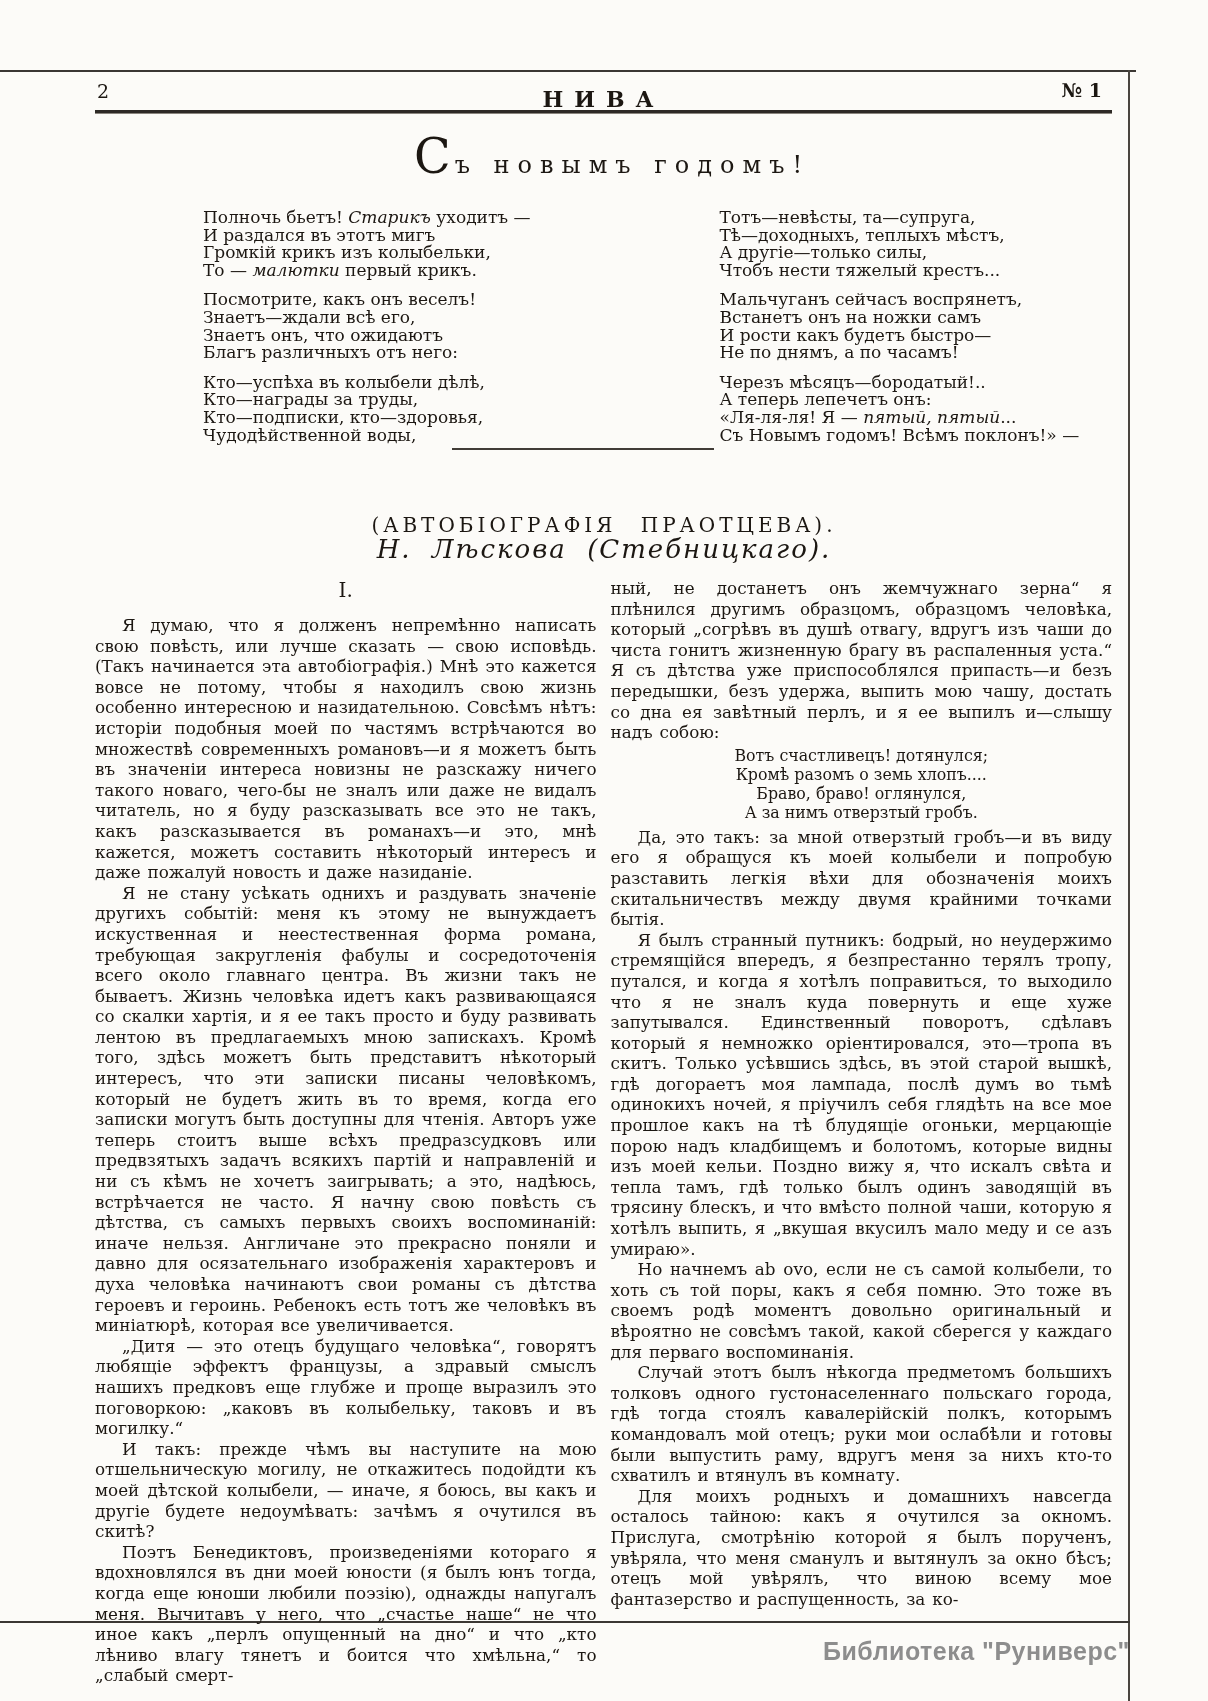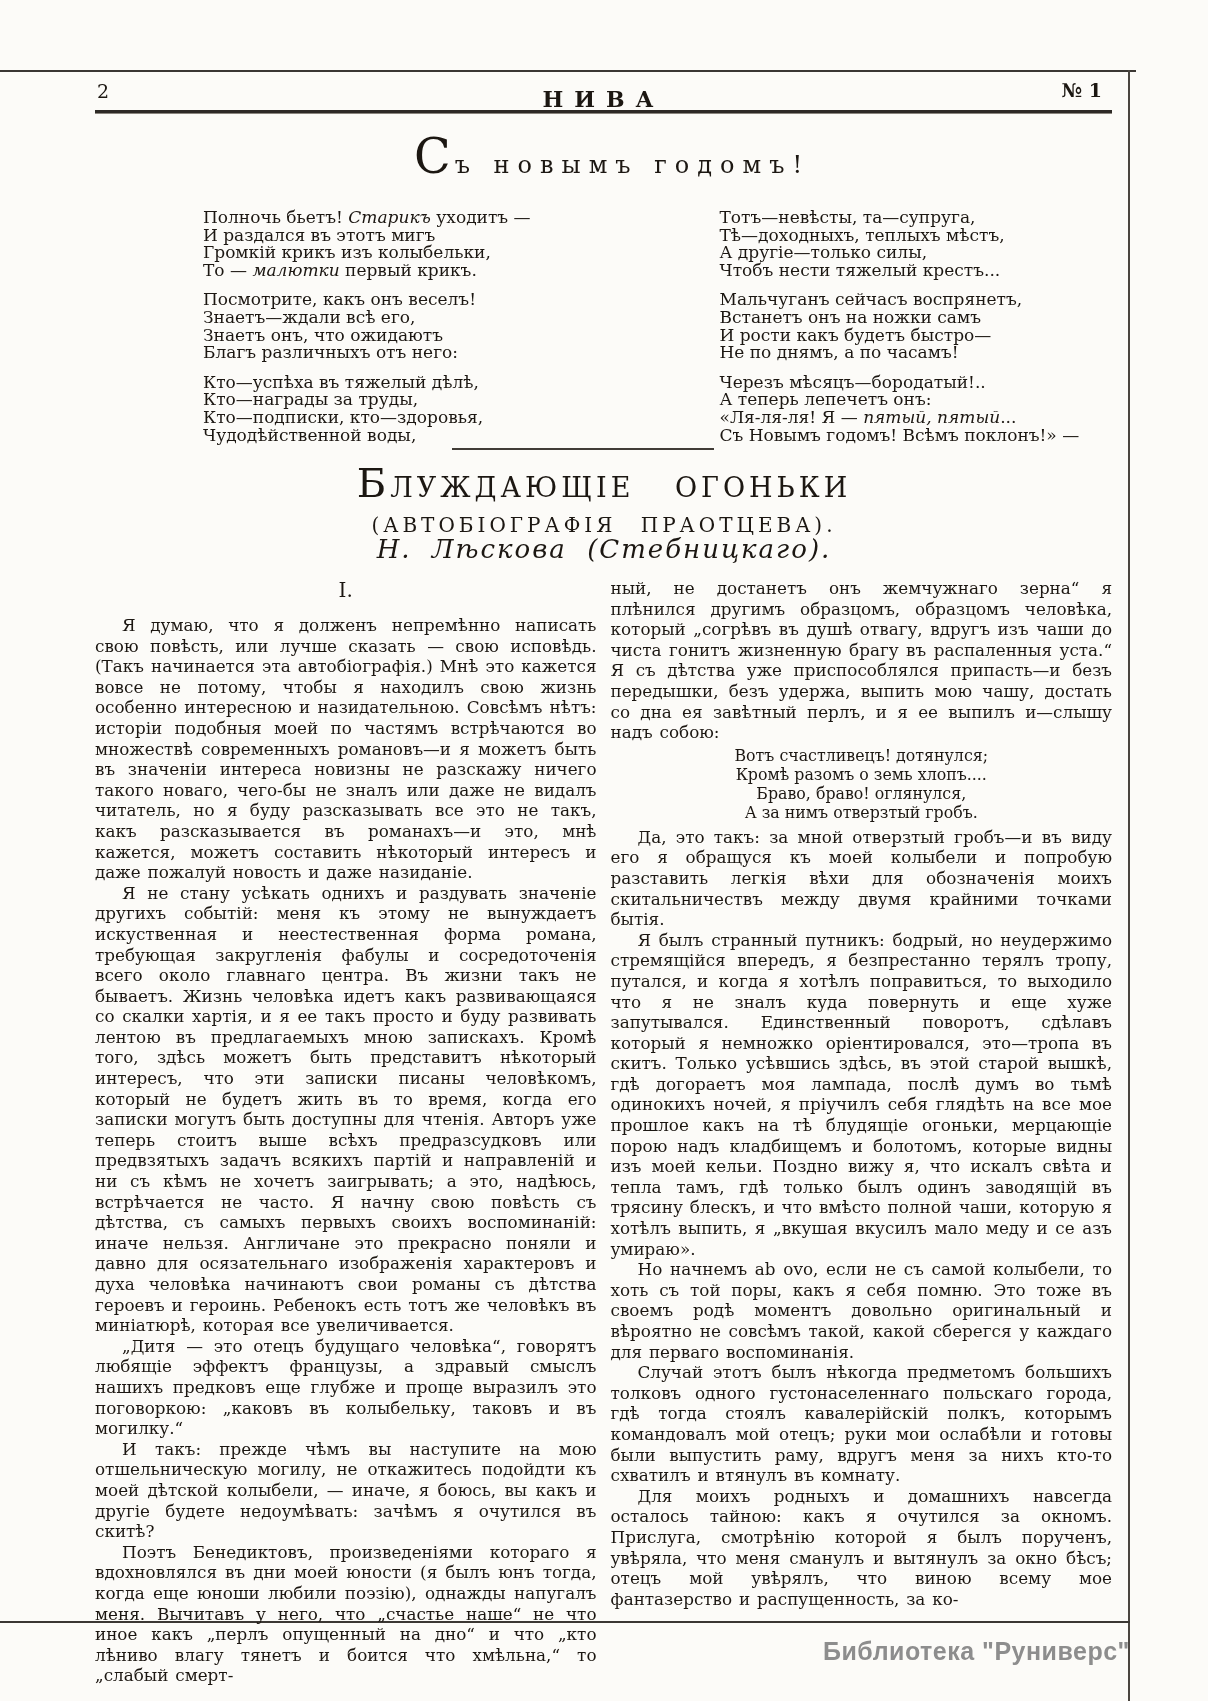--- a/index.html
+++ b/index.html
@@ -86,21 +86,21 @@
           <div class="poem-line">Громкій крикъ изъ колыбельки,</div>
           <div class="poem-line">То — <i>малютки</i> первый крикъ.</div>
         </div>
         <div class="stanza">
           <div class="poem-line">Посмотрите, какъ онъ веселъ!</div>
           <div class="poem-line">Знаетъ—ждали всѣ его,</div>
           <div class="poem-line">Знаетъ онъ, что ожидаютъ</div>
           <div class="poem-line">Благъ различныхъ отъ него:</div>
         </div>
         <div class="stanza">
-          <div class="poem-line">Кто—успѣха въ тяжелый дѣлѣ,</div>
+          <div class="poem-line">Кто—успѣха въ колыбели дѣлѣ,</div>
           <div class="poem-line">Кто—награды за труды,</div>
           <div class="poem-line">Кто—подписки, кто—здоровья,</div>
           <div class="poem-line">Чудодѣйственной воды,</div>
         </div>
       </div>
     <div class="poem-col poem-col-right">
         <div class="stanza">
           <div class="poem-line">Тотъ—невѣсты, та—супруга,</div>
           <div class="poem-line">Тѣ—доходныхъ, теплыхъ мѣстъ,</div>
           <div class="poem-line">А другіе—только силы,</div>
@@ -116,21 +116,20 @@
           <div class="poem-line">Черезъ мѣсяцъ—бородатый!..</div>
           <div class="poem-line">А теперь лепечетъ онъ:</div>
           <div class="poem-line">«Ля-ля-ля! Я — <i>пятый, пятый</i>...</div>
           <div class="poem-line">Съ Новымъ годомъ! Всѣмъ поклонъ!» —</div>
         </div>
       </div>
   </div>
 
   <div class="poem-separator"></div>
 
-  <h1 class="article-title">БЛУЖДАЮЩІЕ ОГОНЬКИ</h1>
   <div class="article-subtitle">(АВТОБІОГРАФІЯ ПРАОТЦЕВА).</div>
   <div class="article-byline">Н. Лѣскова (Стебницкаго).</div>
 
   <div class="body-columns">
     <div class="body-col">
       <h3 class="section-label">I.</h3>
       <div>
           <p class="body-para">Я думаю, что я долженъ непремѣнно написать свою повѣсть, или лучше сказать — свою исповѣдь. (Такъ начинается эта автобіографія.) Мнѣ это кажется вовсе не потому, чтобы я находилъ свою жизнь особенно интересною и назидательною. Совсѣмъ нѣтъ: исторіи подобныя моей по частямъ встрѣчаются во множествѣ современныхъ романовъ—и я можетъ быть въ значеніи интереса новизны не разскажу ничего такого новаго, чего-бы не зналъ или даже не видалъ читатель, но я буду разсказывать все это не такъ, какъ разсказывается въ романахъ—и это, мнѣ кажется, можетъ составить нѣкоторый интересъ и даже пожалуй новость и даже назиданіе.</p>
           <p class="body-para">Я не стану усѣкать однихъ и раздувать значеніе другихъ событій: меня къ этому не вынуждаетъ искуственная и неестественная форма романа, требующая закругленія фабулы и сосредоточенія всего около главнаго центра. Въ жизни такъ не бываетъ. Жизнь человѣка идетъ какъ развивающаяся со скалки хартія, и я ее такъ просто и буду развивать лентою въ предлагаемыхъ мною запискахъ. Кромѣ того, здѣсь можетъ быть представитъ нѣкоторый интересъ, что эти записки писаны человѣкомъ, который не будетъ жить въ то время, когда его записки могутъ быть доступны для чтенія. Авторъ уже теперь стоитъ выше всѣхъ предразсудковъ или предвзятыхъ задачъ всякихъ партій и направленій и ни съ кѣмъ не хочетъ заигрывать; а это, надѣюсь, встрѣчается не часто. Я начну свою повѣсть съ дѣтства, съ самыхъ первыхъ своихъ воспоминаній: иначе нельзя. Англичане это прекрасно поняли и давно для осязательнаго изображенія характеровъ и духа человѣка начинаютъ свои романы съ дѣтства героевъ и героинь. Ребенокъ есть тотъ же человѣкъ въ миніатюрѣ, которая все увеличивается.</p>
           <p class="body-para">„Дитя — это отецъ будущаго человѣка“, говорятъ любящіе эффектъ французы, а здравый смыслъ нашихъ предковъ еще глубже и проще выразилъ это поговоркою: „каковъ въ колыбельку, таковъ и въ могилку.“</p>

